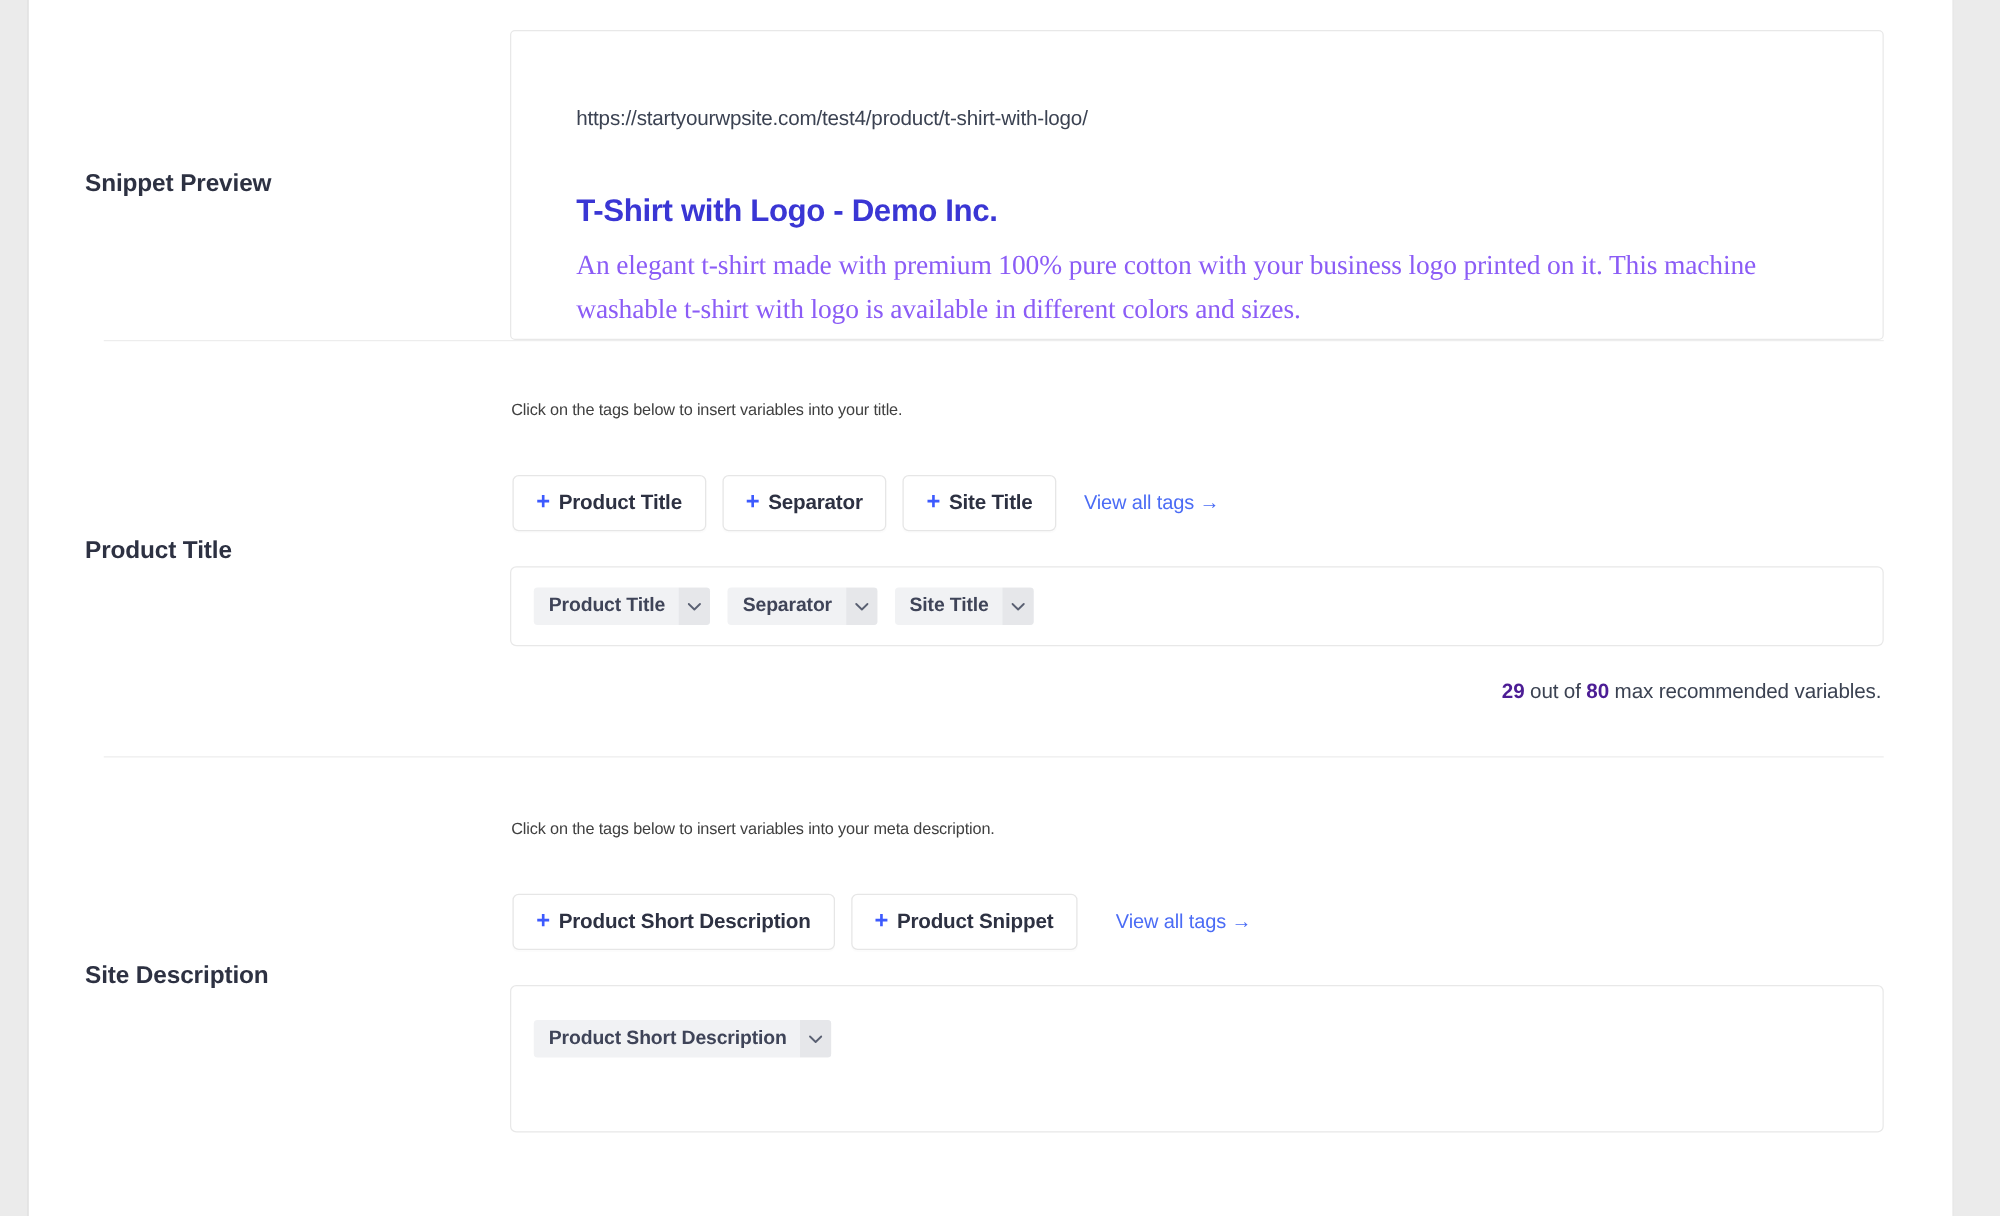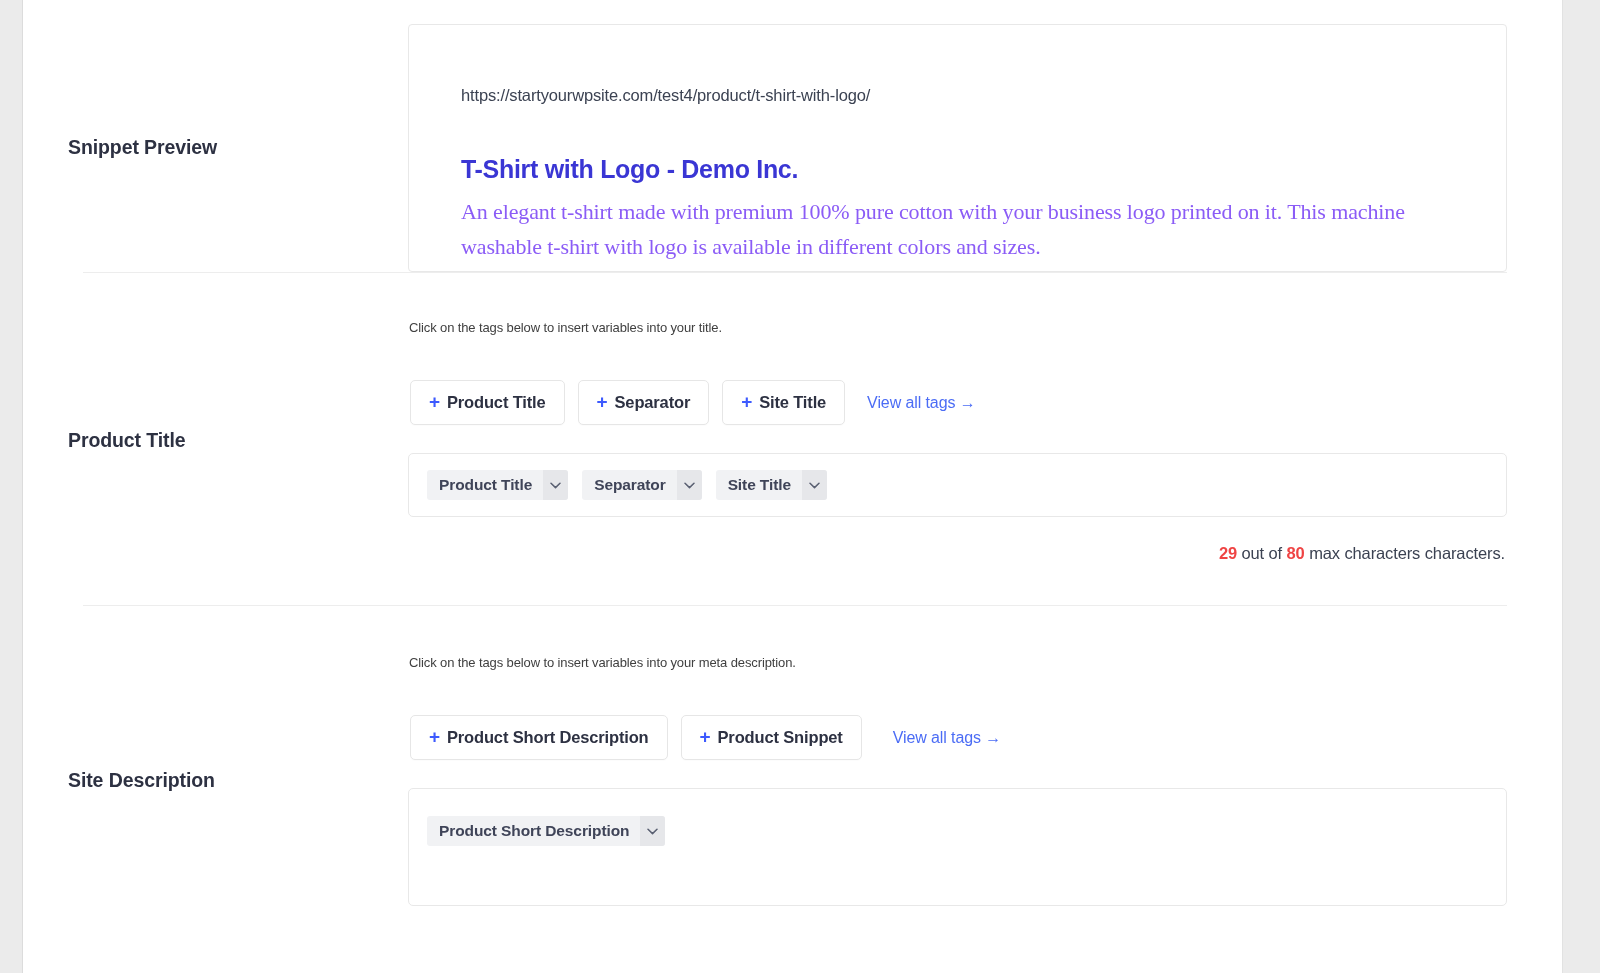--- a/index.html
+++ b/index.html
@@ -218,21 +218,21 @@
   .chip-caret svg { display:block; }
 
   .char-count {
     margin-top: 27px;
     text-align: right;
     font-size: 16.5px;
     color: #3b4252;
     letter-spacing: -0.12px;
     padding-right: 2px;
   }
-  .char-count b { font-weight: bold; color: #ef4444; }
+  .char-count b { font-weight: bold; color: #4c1d95; }
 </style>
 </head>
 <body>
 
 <div class="page-wrap">
 
   <div class="left-gutter"></div>
   <div class="left-gutter-edge"></div>
 
   <div class="panel">
@@ -296,21 +296,21 @@
           <span class="chip">
             <span class="chip-label">Site Title</span>
             <span class="chip-caret">
               <svg width="11" height="7" viewBox="0 0 11 7" fill="none">
                   <path d="M1 1.2L5.5 5.6L10 1.2" stroke="#5a6072" stroke-width="1.5" stroke-linecap="round" stroke-linejoin="round"></path>
                 </svg>
             </span>
           </span>
         </div>
 
-        <div class="char-count"><b>29</b><span> out of </span><b>80</b><span> max characters characters.</span></div>
+        <div class="char-count"><b>29</b><span> out of </span><b>80</b><span> max recommended variables.</span></div>
 
       </div>
     </div>
 
     <div class="divider"></div>
 
     <div class="section sec-meta">
       <div class="label-col">
         <div class="section-label">Site Description</div>
       </div>

